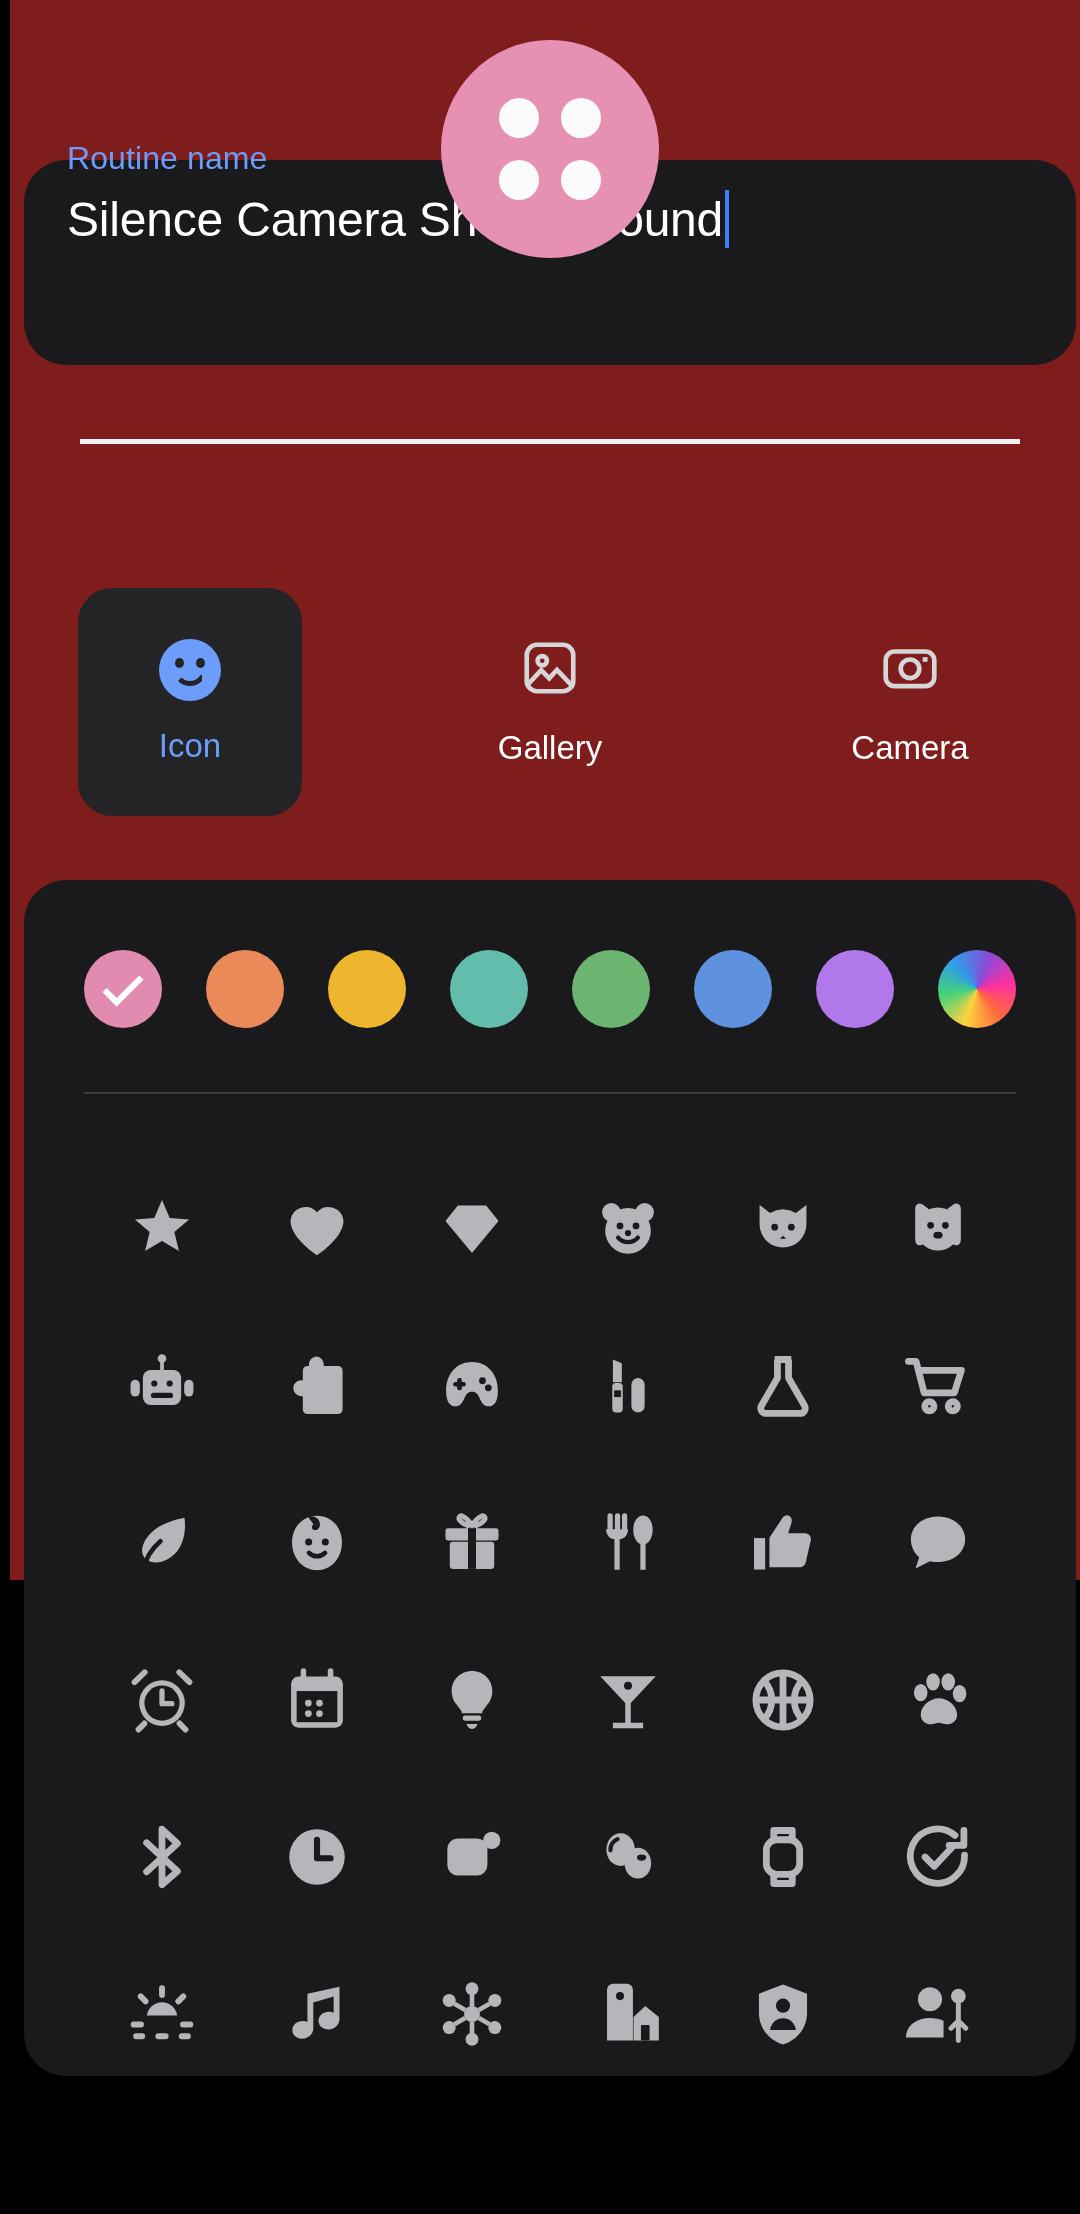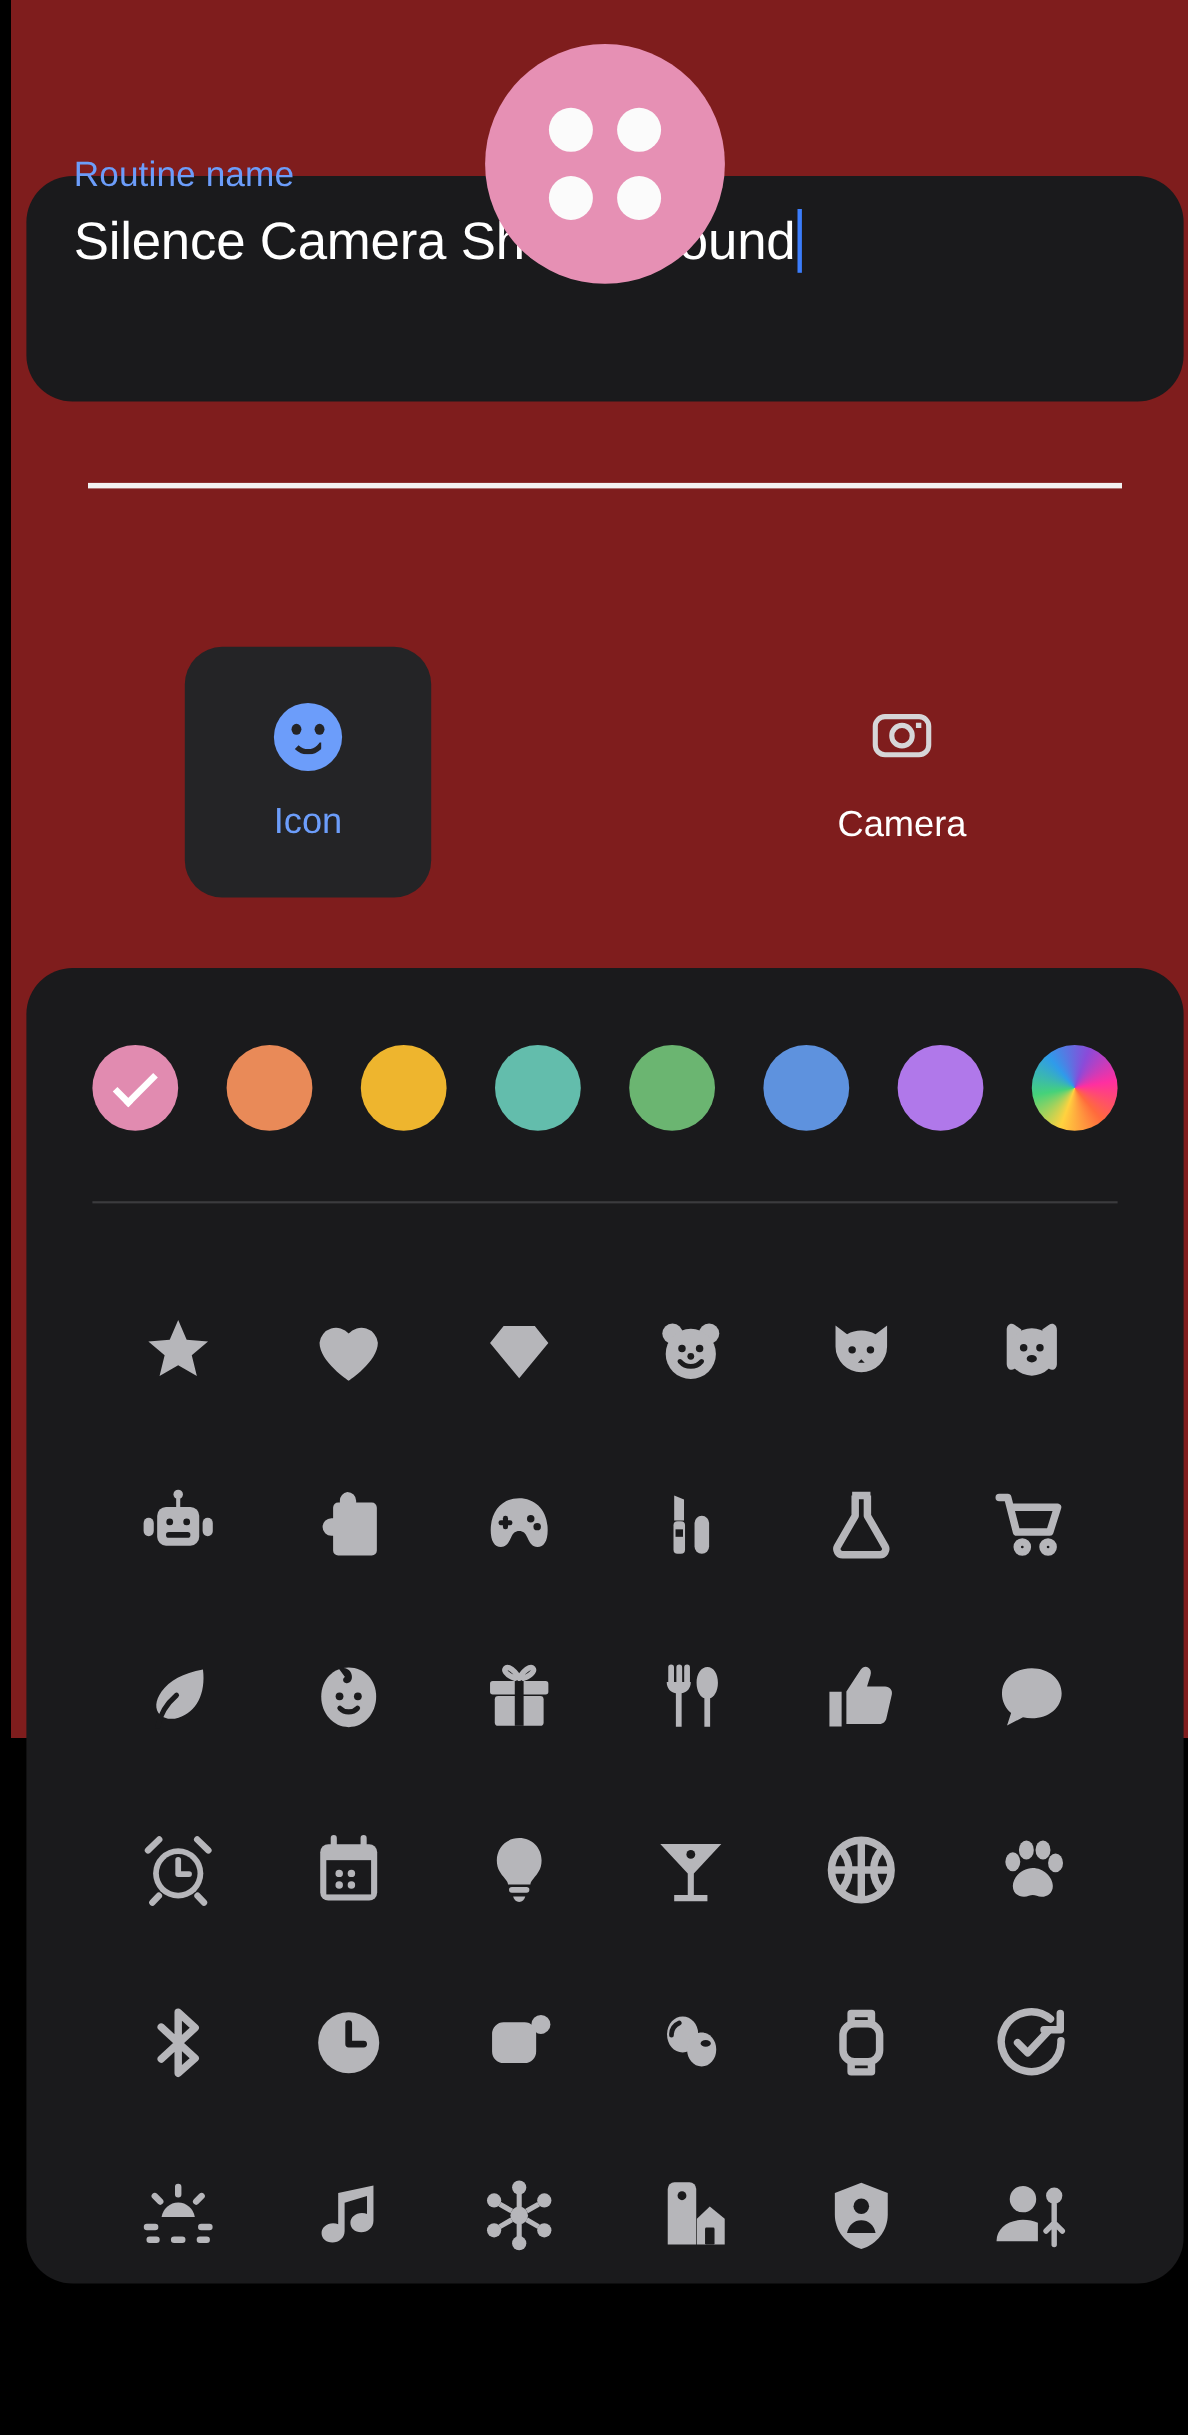--- a/index.html
+++ b/index.html
@@ -229,20 +229,30 @@
     <div class="tab selected">
       <div class="tab-chip"></div>
       <div class="icon-holder">
         <div class="smiley">
             <span class="mouth"></span>
           </div>
       </div>
       <div class="tab-label">Icon</div>
     </div>
 
+    <div class="tab">
+      <div class="icon-holder">
+        <svg width="62" height="62" viewBox="0 0 24 24" fill="none" stroke="#d6d6d8" stroke-width="1.8">
+          <rect x="3" y="3" width="18" height="18" rx="4"></rect>
+          <circle cx="9" cy="9.2" r="1.8"></circle>
+          <path d="M3.6 18.2l5-5.4 3.1 3.2 3-3.3 5.7 6"></path>
+        </svg>
+      </div>
+      <div class="tab-label">Gallery</div>
+    </div>
 
     <div class="tab">
       <div class="icon-holder">
         <svg width="62" height="62" viewBox="0 0 24 24" fill="none" stroke="#d6d6d8" stroke-width="1.8">
           <rect x="2.6" y="5.6" width="18.8" height="13.4" rx="3.4"></rect>
           <circle cx="12" cy="12.3" r="3.6"></circle>
           <path d="M16.9 8.7h1.9"></path>
         </svg>
       </div>
       <div class="tab-label">Camera</div>

